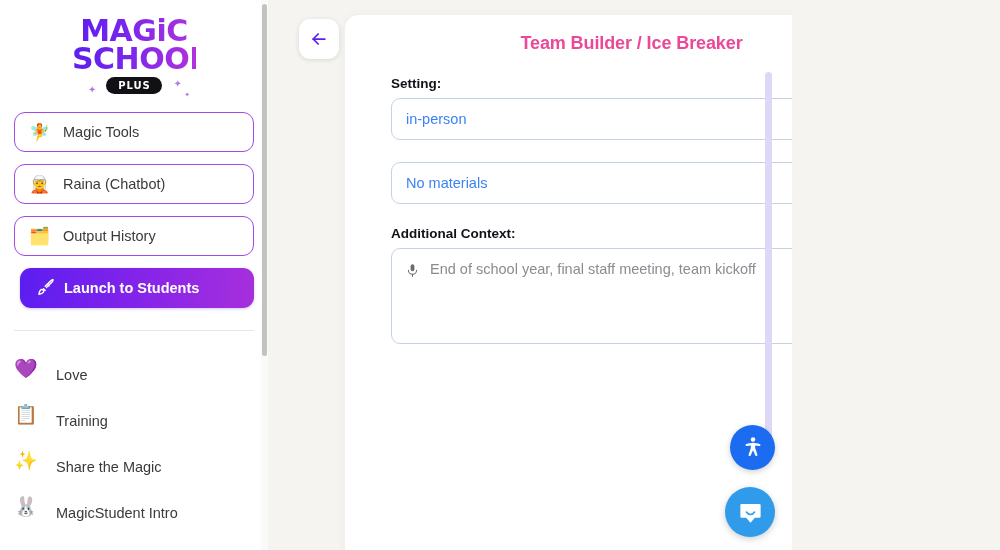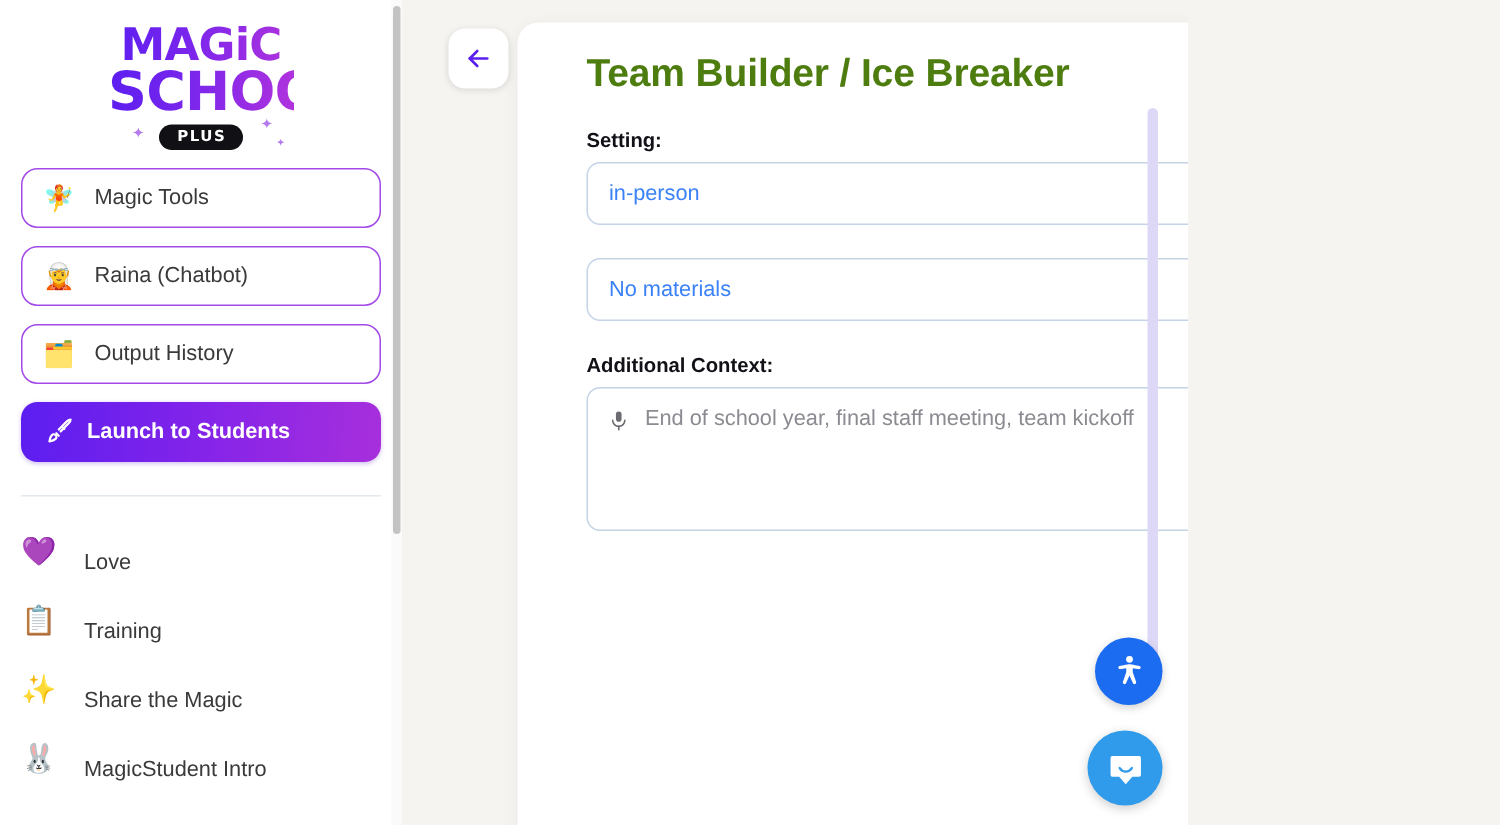--- a/index.html
+++ b/index.html
@@ -30,21 +30,21 @@
     font-family: "DejaVu Sans", sans-serif;
     font-weight: 700;
     letter-spacing: -0.5px;
     background: linear-gradient(95deg, #5b1ef0 0%, #7b26ec 45%, #b133dd 100%);
     -webkit-background-clip: text;
     background-clip: text;
     color: transparent;
     line-height: 0.92;
   }
   .logo-l1 { font-size: 30px; }
-  .logo-l2 { font-size: 36px; }
+  .logo-l2 { font-size: 30px; }
   .plus-pill {
     display: inline-block;
     margin-top: 5px;
     background: #111014;
     color: #ffffff;
     font-size: 10px;
     font-weight: 700;
     letter-spacing: 1px;
     padding: 3px 11px 3px 12px;
     border-radius: 10px;
@@ -68,20 +68,21 @@
   }
   .nav-btn .emoji { font-size: 17px; width: 26px; line-height: 1; }
   .nav-btn .lbl {
     font-size: 14.5px; color: #3a3a3c; margin-left: 8px;
   }
   .nav-btn.primary {
     background: linear-gradient(95deg, #5b1ef0 0%, #8524e9 52%, #a72fdc 100%);
     border: none;
     box-shadow: 0 1px 3px rgba(80,20,200,.25);
     margin-bottom: 0;
+    margin-left: 6px;
   }
   .nav-btn.primary .lbl { color: #fff; font-weight: 700; }
   .rocket { width: 20px; height: 20px; margin-left: 2px; }
 
   .divider {
     margin: 22px 14px 0 14px;
     height: 1px; background: #e3e8ef;
   }
 
   .link-list { padding: 14px 14px 0 14px; }
@@ -116,23 +117,24 @@
     position: absolute;
     left: 77px; top: 15px;
     width: 573px;
     height: 552px;
     background: #ffffff;
     border-radius: 14px 14px 0 0;
     box-shadow: 0 1px 10px rgba(0,0,0,.05);
     padding: 18px 46px 0 46px;
   }
   .card-title {
-    font-size: 26px;
+    text-align: center;
+    font-size: 18px;
     font-weight: 700;
-    color: #4d7c0f;
+    color: #ec4899;
     letter-spacing: -0.1px;
   }
   .card-sub {
     text-align: center;
     font-size: 14.5px;
     color: #54586a;
     line-height: 1.45;
     margin-top: 8px;
     padding: 0 6px;
   }

